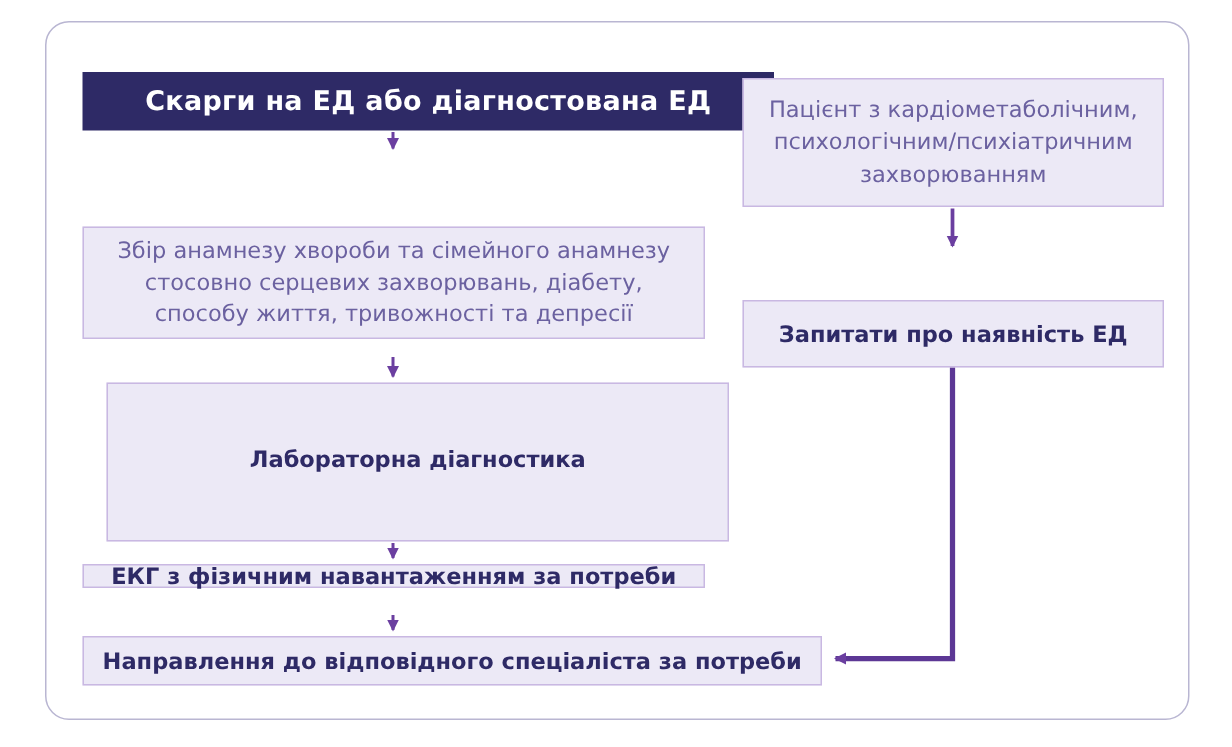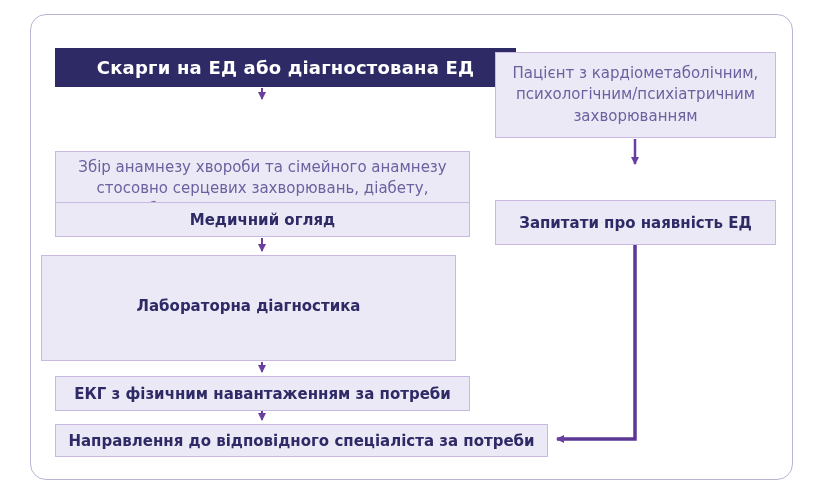--- a/index.html
+++ b/index.html
@@ -60,22 +60,22 @@
   .box-title {
     color: #2e2a66;
     font-weight: bold;
     font-size: 15px;
     margin-bottom: 4px;
   }
   
   #box-complaints { left: 55px; top: 48px;  width: 461px; height: 39px; }
   #box-anamnesis  { left: 55px; top: 104px; width: 415px; height: 75px; margin-top: 47px; }
   #box-exam       { left: 55px; top: 202px; width: 415px; height: 35px; }
-  #box-lab        { left: 41px; top: 255px; width: 415px; height: 106px; }
-  #box-ecg        { left: 55px; top: 376px; width: 415px; height: 35px; }
+  #box-lab        { left: 71px; top: 255px; width: 415px; height: 106px; }
+  #box-ecg        { left: 55px; top: 376px; width: 415px; height: 16px; }
   #box-referral   { left: 55px; top: 424px; width: 493px; height: 33px; }
   #box-patient    { left: 495px; top: 52px;  width: 281px; height: 86px; padding: 4px 8px; }
   #box-ask        { left: 495px; top: 168px; width: 281px; height: 45px; margin-top: 32px; }
 </style>
 </head>
 <body>
 
 <div id="canvas">
 
   <div id="frame"></div>
@@ -92,21 +92,20 @@
     <line x1="262" y1="362" x2="262" y2="372" stroke="#6b3fa0" stroke-width="2" marker-end="url(#ah)"></line>
     <line x1="262" y1="410" x2="262" y2="420" stroke="#6b3fa0" stroke-width="2" marker-end="url(#ah)"></line>
     <line x1="635" y1="139" x2="635" y2="164" stroke="#6b3fa0" stroke-width="2.5" marker-end="url(#ah)"></line>
     <polyline points="635,214 635,439 557,439" fill="none" stroke="#5c3795" stroke-width="3.5" marker-end="url(#ah)"></polyline>
   </svg>
 
   <div id="box-complaints" class="box dark">Скарги на ЕД або діагностована ЕД</div>
 
   <div id="box-anamnesis" class="box light body-text">Збір анамнезу хвороби та сімейного анамнезу стосовно серцевих захворювань, діабету, способу життя, тривожності та депресії</div>
 
-  <div id="box-exam" class="box light bold-label">Медичний огляд</div>
 
   <div id="box-lab" class="box light">
     <div class="box-title">Лабораторна діагностика</div>
   </div>
 
   <div id="box-ecg" class="box light bold-label">ЕКГ з фізичним навантаженням за потреби</div>
 
   <div id="box-referral" class="box light bold-label">Направлення до відповідного спеціаліста за потреби</div>
 
   <div id="box-patient" class="box light body-text">Пацієнт з кардіометаболічним, психологічним/психіатричним захворюванням</div>

